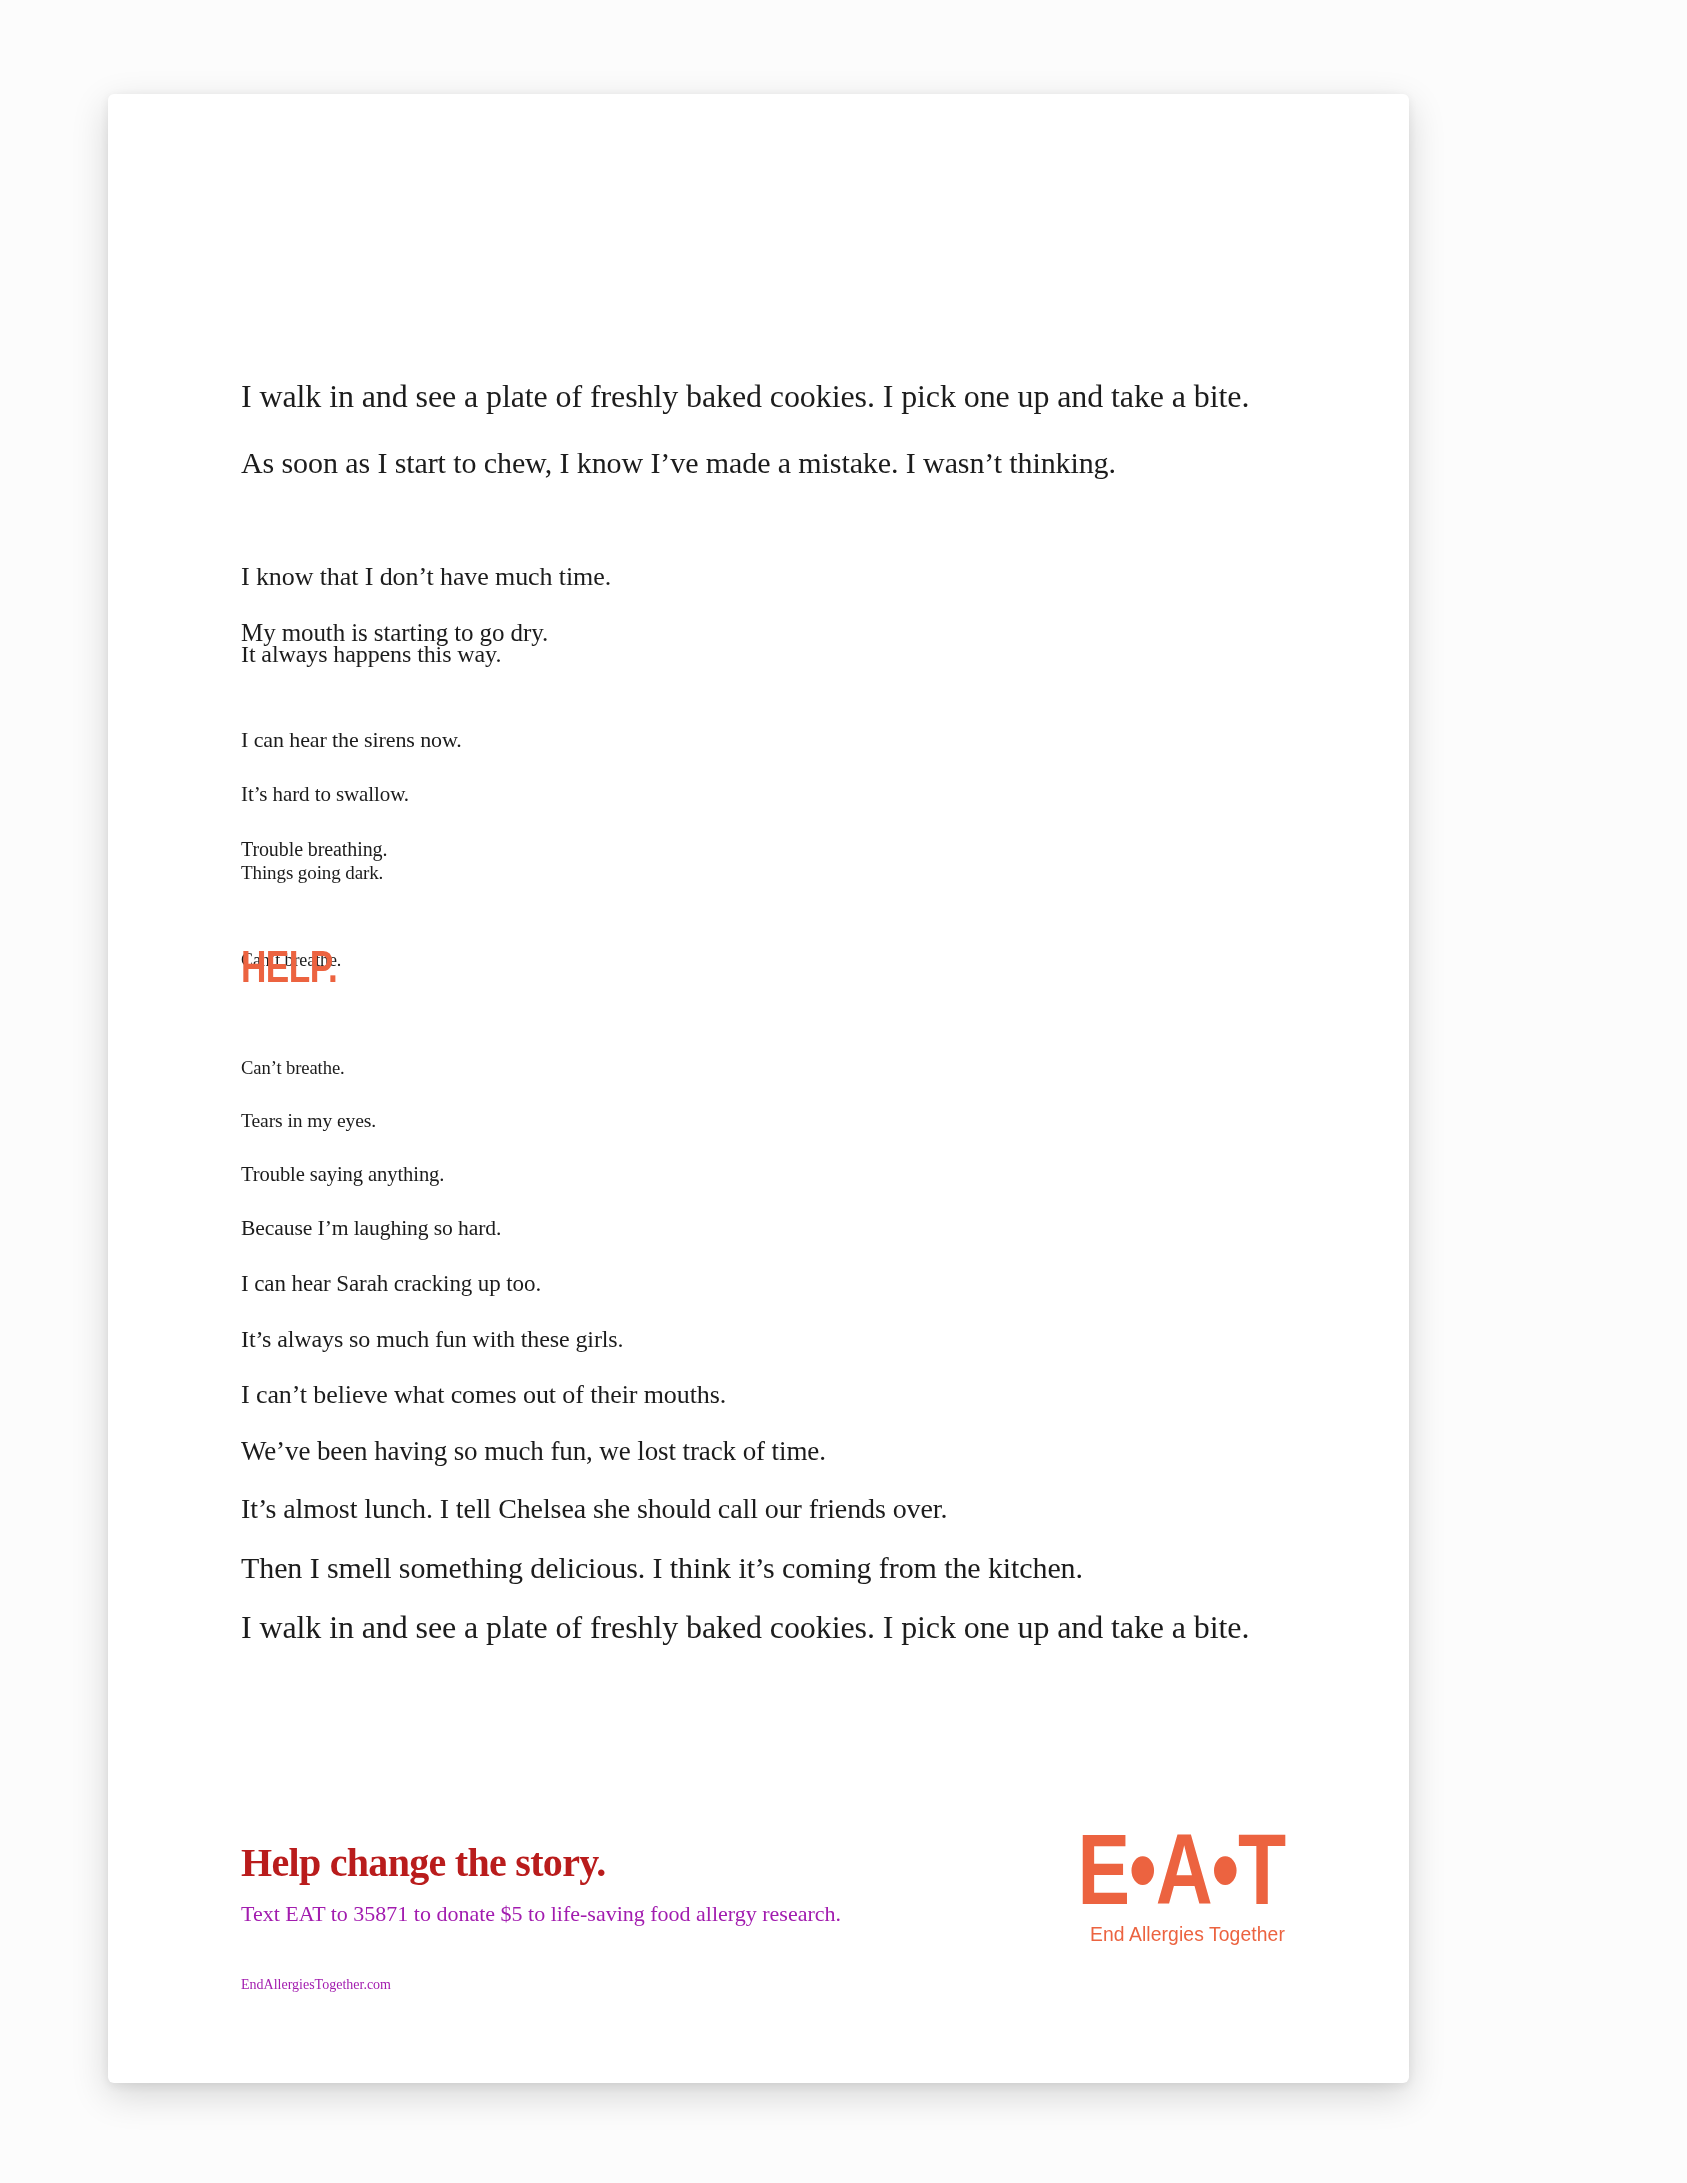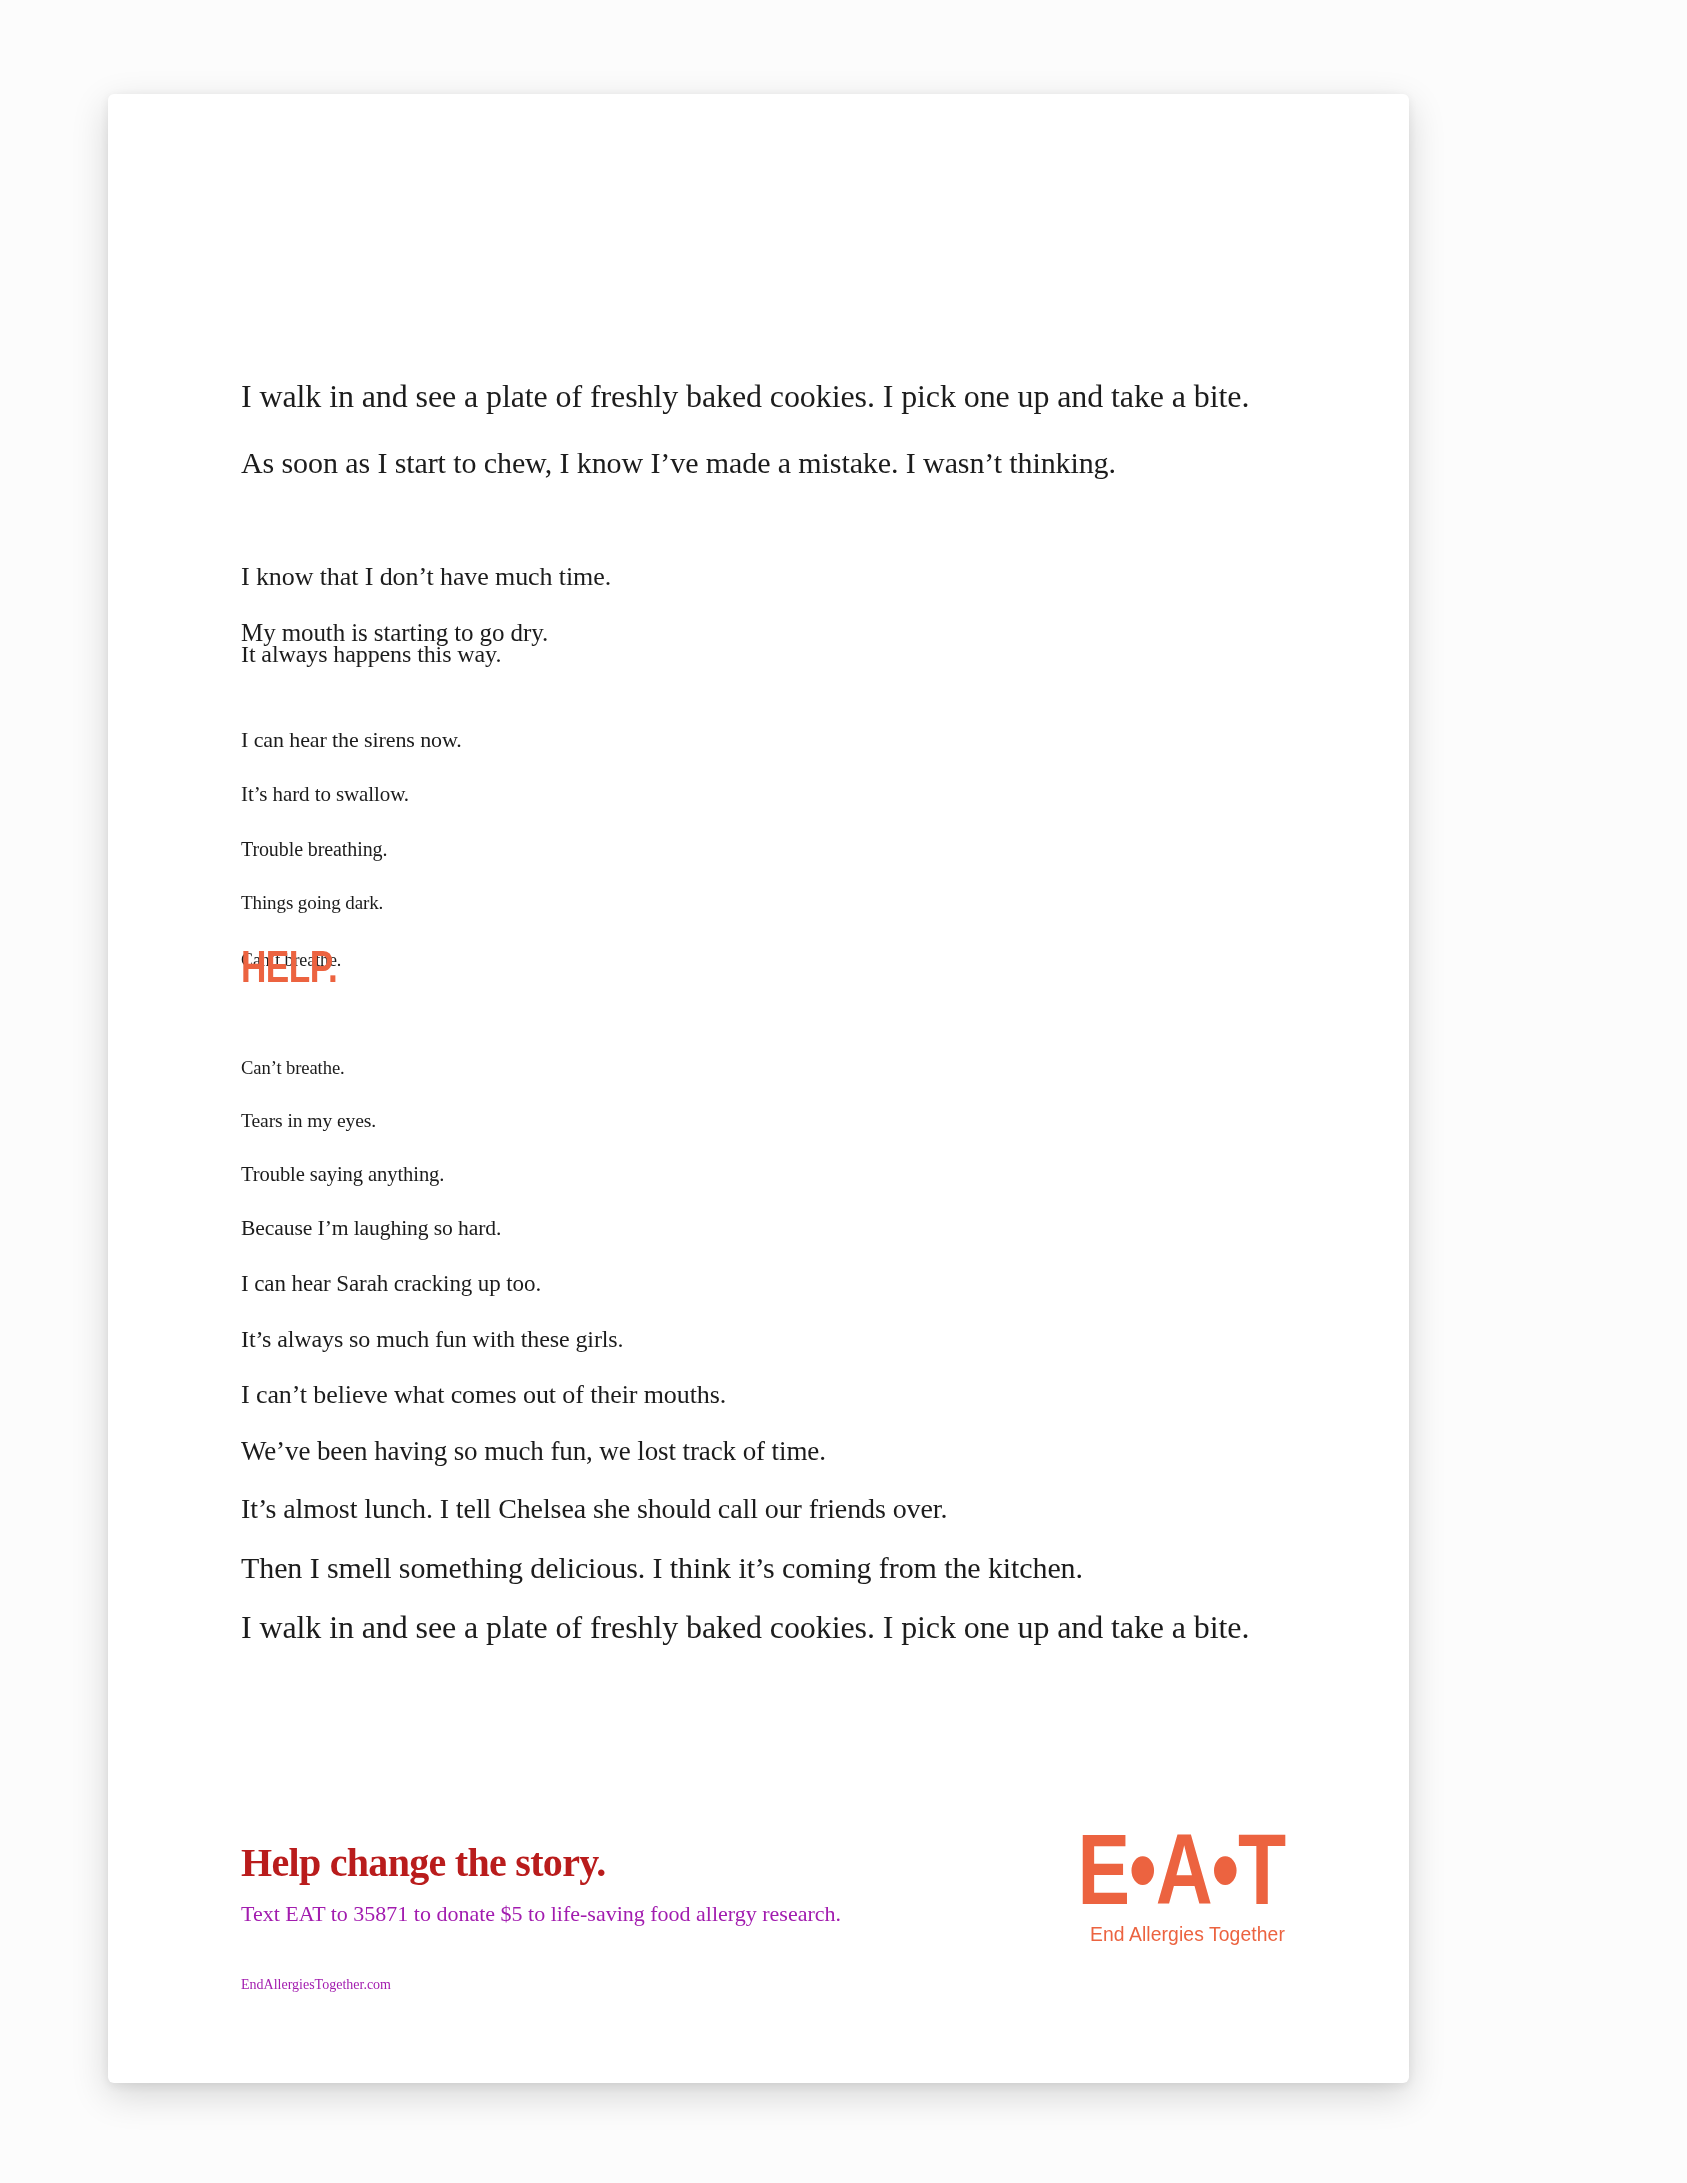--- a/index.html
+++ b/index.html
@@ -78,21 +78,21 @@
 <div class="page">
 
   <p class="ln" style="top:286px;  font-size:32px;">I walk in and see a plate of freshly baked cookies. I pick one up and take a bite.</p>
   <p class="ln" style="top:354px;  font-size:30px;">As soon as I start to chew, I know I’ve made a mistake. I wasn’t thinking.</p>
   <p class="ln" style="top:470px;  font-size:26px;">I know that I don’t have much time.</p>
   <p class="ln" style="top:526px;  font-size:25px;">My mouth is starting to go dry.</p>
   <p class="ln" style="top:548px;  font-size:24px;">It always happens this way.</p>
   <p class="ln" style="top:635px;  font-size:22px;">I can hear the sirens now.</p>
   <p class="ln" style="top:690px; font-size:21px;">It’s hard to swallow.</p>
   <p class="ln" style="top:745px; font-size:20px;">Trouble breathing.</p>
-  <p class="ln" style="top:799px; font-size:19px;">Things going dark.</p>
+  <p class="ln" style="top:769px; font-size:19px;">Things going dark.</p>
   <p class="ln" style="top:857px; font-size:18px;">Can’t breathe.</p>
 
   <h1 class="help" style="top:851px; font-size:44px;">HELP.</h1>
 
   <p class="ln" style="top:965px; font-size:18.6px;">Can’t breathe.</p>
   <p class="ln" style="top:1017px; font-size:19.6px;">Tears in my eyes.</p>
   <p class="ln" style="top:1070px; font-size:20.6px;">Trouble saying anything.</p>
   <p class="ln" style="top:1124px; font-size:21.6px;">Because I’m laughing so hard.</p>
   <p class="ln" style="top:1178px; font-size:23px;">I can hear Sarah cracking up too.</p>
   <p class="ln" style="top:1233px; font-size:24px;">It’s always so much fun with these girls.</p>

